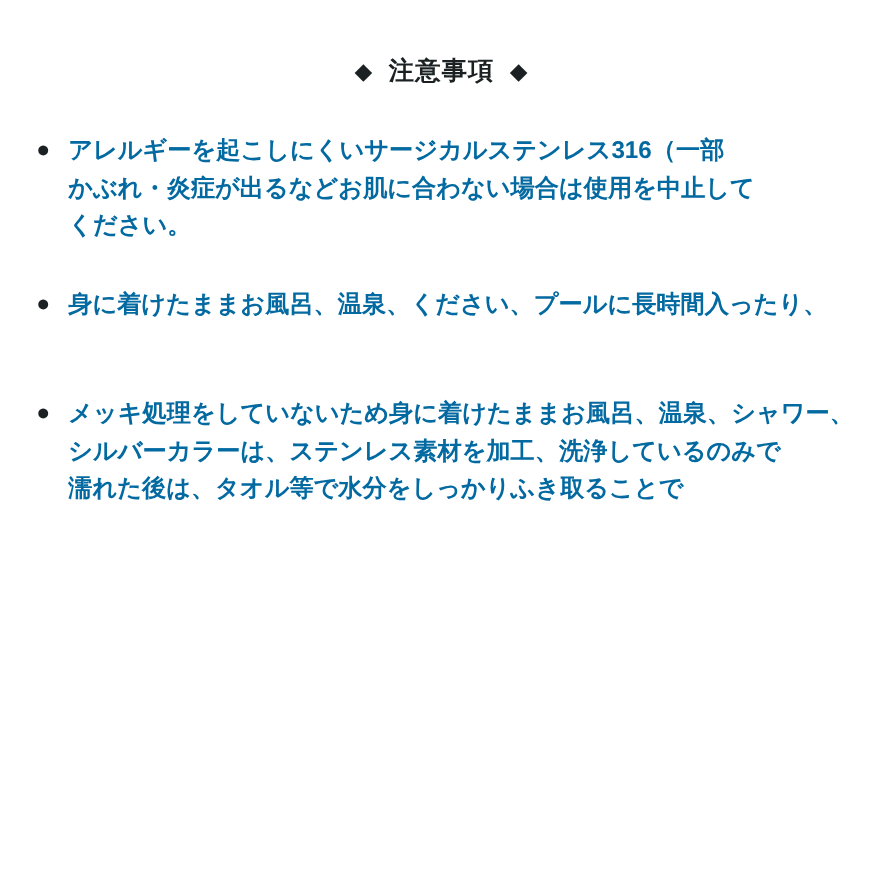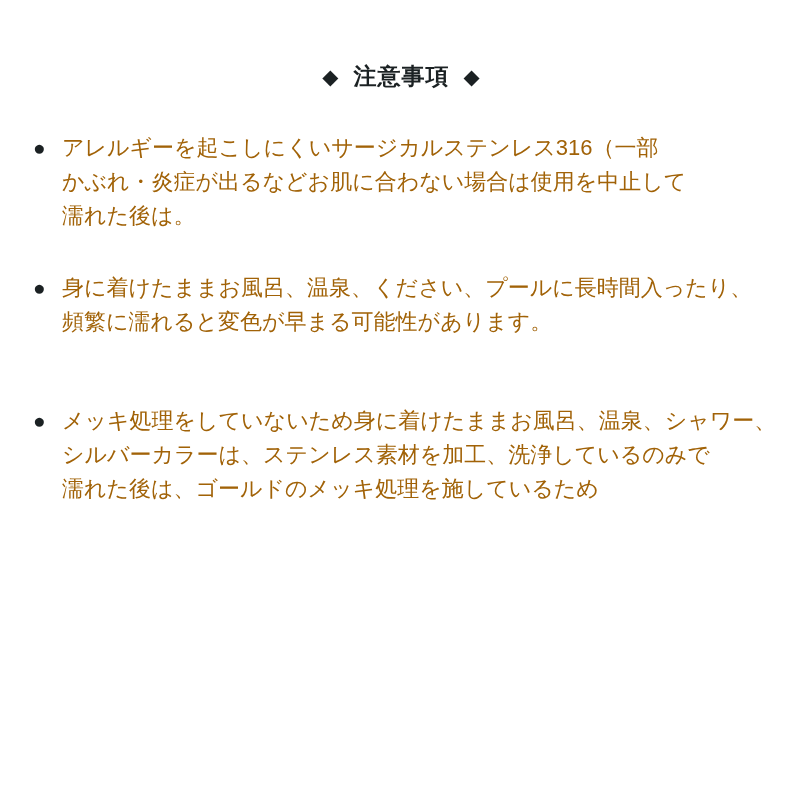--- a/index.html
+++ b/index.html
@@ -12,21 +12,21 @@
     width: 800px;
     height: 800px;
     background: #ffffff;
     box-sizing: border-box;
     padding: 44px 30px 0 33px;
     font-family: "Liberation Sans", "DejaVu Sans", sans-serif;
     color: #1b2123;
     overflow: hidden;
   }
   .title {
-    margin: 16px;
+    margin: 4px;
     text-align: center;
     font-size: 23px;
     font-weight: 700;
     line-height: 32px;
     letter-spacing: 1px;
     color: #1b2123;
   }
   .title .diamond {
     font-size: 21px;
     display: inline-block;
@@ -45,54 +45,53 @@
     width: 29px;
     font-size: 21px;
     line-height: 34px;
     color: #1b2123;
   }
   .lines {
     flex: 1 1 auto;
   }
   .line {
     font-size: 22px;
-    font-weight: 400;
+    font-weight: 700;
     line-height: 34px;
     white-space: nowrap;
-    color: #a16207;
+    color: #0369a1;
   }
 </style>
 </head>
 <body>
 
 <div class="page">
 
   <h1 class="title">
     <span class="diamond left">◆</span><span>注意事項</span><span class="diamond right">◆</span>
   </h1>
 
   <div class="notice first">
     <span class="bullet">●</span>
     <div class="lines">
       <div class="line">アレルギーを起こしにくいサージカルステンレス316（一部</div>
       <div class="line">かぶれ・炎症が出るなどお肌に合わない場合は使用を中止して</div>
-      <div class="line">濡れた後は。</div>
+      <div class="line">ください。</div>
     </div>
   </div>
 
   <div class="notice second">
     <span class="bullet">●</span>
     <div class="lines">
       <div class="line">身に着けたままお風呂、温泉、ください、プールに長時間入ったり、</div>
-      <div class="line">頻繁に濡れると変色が早まる可能性があります。</div>
     </div>
   </div>
 
   <div class="notice third">
     <span class="bullet">●</span>
     <div class="lines">
       <div class="line">メッキ処理をしていないため身に着けたままお風呂、温泉、シャワー、</div>
       <div class="line">シルバーカラーは、ステンレス素材を加工、洗浄しているのみで</div>
-      <div class="line">濡れた後は、ゴールドのメッキ処理を施しているため</div>
+      <div class="line">濡れた後は、タオル等で水分をしっかりふき取ることで</div>
     </div>
   </div>
 
 </div>
 
 </body></html>

